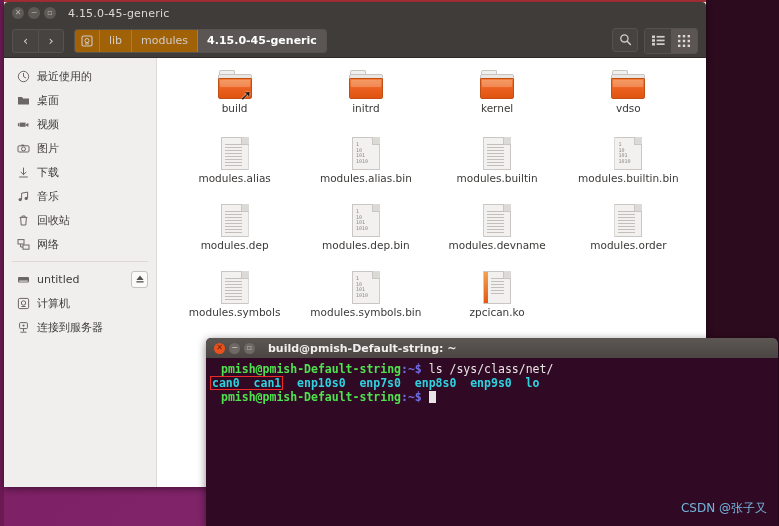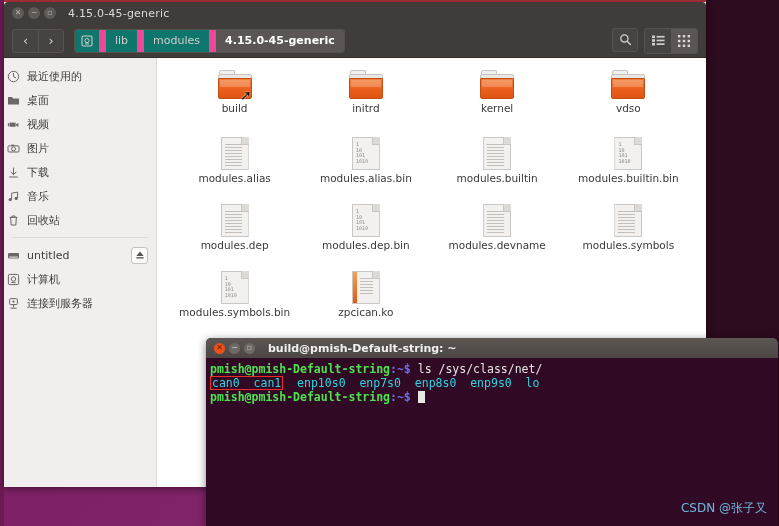--- a/index.html
+++ b/index.html
@@ -52,22 +52,22 @@
     width:26px; height:24px; border:1px solid #565250; background:#474340;
     color:#d2cecb; font-size:13px;
     display:flex; align-items:center; justify-content:center;
   }
   .nav-btn.left  { border-radius:3px 0 0 3px; border-right:none; }
   .nav-btn.right { border-radius:0 3px 3px 0; }
   #breadcrumb { display:flex; margin-left:10px; height:24px;
                 border:1px solid #565250; border-radius:3px; overflow:hidden; }
   .crumb {
     display:flex; align-items:center; padding:0 9px; height:22px;
-    color:#cfcbc7; font-size:11px; background:#0f766e;
-    border-right:7px solid #ec4899;
+    color:#cfcbc7; font-size:11px; background:#a16207;
+    border-right:1px solid #ec4899;
   }
   .crumb:last-child { border-right:none; }
   .crumb.active { background:#5b5653; color:#ffffff; font-weight:bold; }
   .crumb.icon-crumb { padding:0 6px; }
   #toolbar-right { margin-left:auto; display:flex; gap:6px; }
   .tool-btn {
     width:26px; height:24px; border:1px solid #565250; background:#474340;
     display:flex; align-items:center; justify-content:center;
   }
   .seg { display:flex; border:1px solid #565250; border-radius:3px; overflow:hidden; }
@@ -75,21 +75,21 @@
   .seg .tool-btn.active { background:#5b5653; }
   .tool-btn.solo { border-radius:3px; }
 
   
   #fm-body { display:flex; height:429px; }
   #sidebar {
     width:153px; background:#f0efee; border-right:1px solid #dcd9d6;
     padding-top:6px; font-size:11px; color:#4a4745;
   }
   .side-item {
-    display:flex; align-items:center; height:24px; 
+    display:flex; align-items:center; height:24px; padding-left:10px;
     position:relative;
     text-align:right;
   }
   .side-icon { width:18px; display:flex; align-items:center;
                justify-content:center; color:#6b6765; font-size:12px; }
   .side-label { margin-left:5px; color:#3f3c3a; }
   .side-sep { height:1px; background:#dcd9d6; margin:5px 8px; }
   .eject {
     position:absolute; right:8px; width:17px; height:17px;
     border:1px solid #c6c2be; border-radius:3px; background:#fbfafa;
@@ -180,24 +180,24 @@
           font-size:8px; line-height:1; font-weight:bold; }
   .tbtn.close { background:#e8511c; color:#6f2305; }
   .tbtn.min   { background:#6e6965; color:#bdb8b4; }
   .tbtn.max   { background:#6e6965; color:#bdb8b4; }
   #term-title { color:#f2efee; font-size:11px; margin-left:9px; font-weight:bold; }
   #term-body {
     padding:4px 2px 0 4px;
     font-family:"DejaVu Sans Mono","Liberation Mono",monospace;
     font-size:11.5px; line-height:14px; white-space:pre;
   }
-  .t-user { color:#4ee24e; font-weight:bold; }
+  .t-user { color:#4ee24e; font-weight:bold;margin-left:11px; }
   .t-path { color:#6f6fe8; font-weight:bold; }
   .t-white{ color:#e8e6e4; }
-  .t-cyan { color:#2fd3e0; font-weight:normal; }
+  .t-cyan { color:#2fd3e0; font-weight:bold; }
   .t-red-box {
     border:1.5px solid #ee2b2b; padding:0 1px; display:inline-block;
     line-height:12px;
   }
   .cursor {
     display:inline-block; width:7px; height:12px; background:#e8e6e4;
     vertical-align:-2px;
   }
 
   
@@ -347,20 +347,30 @@
 
       <div class="side-item">
         <span class="side-icon">
           <svg width="13" height="13" viewBox="0 0 13 13">
               <path d="M2.6 3.4h7.8M3.6 3.4l.6 7.6h4.6l.6-7.6M5 3.2V2h3v1.2" fill="none" stroke="#6b6765" stroke-width="1" stroke-linejoin="round"></path>
             </svg>
         </span>
         <span class="side-label">回收站</span>
       </div>
 
+      <div class="side-item">
+        <span class="side-icon">
+          <svg width="13" height="13" viewBox="0 0 13 13">
+              <rect x="1" y="1.6" width="6" height="4.4" fill="none" stroke="#6b6765" stroke-width="1"></rect>
+              <rect x="6" y="7" width="6" height="4.2" fill="none" stroke="#6b6765" stroke-width="1"></rect>
+              <path d="M3.6 6.2v2.8h2.2" fill="none" stroke="#6b6765" stroke-width="1"></path>
+            </svg>
+        </span>
+        <span class="side-label">网络</span>
+      </div>
 
       <div class="side-sep"></div>
 
       <div class="side-item">
         <span class="side-icon">
           <svg width="13" height="13" viewBox="0 0 13 13">
               <rect x="1" y="4" width="11" height="5.4" rx="1" fill="#6b6765"></rect>
               <rect x="2.2" y="7.6" width="8.6" height="1" fill="#f0efee"></rect>
             </svg>
         </span>
@@ -532,20 +542,37 @@
                 <i></i>
                 <i></i>
                 <i></i>
                 <i></i>
                 <i></i>
               </div>
           </div>
           <div class="file-label">modules.devname</div>
         </div>
 
+        <div class="file-cell">
+          <div class="ico-doc">
+            <div class="page"></div>
+              <div class="fold"></div>
+            <div class="doc-lines">
+                <i></i>
+                <i></i>
+                <i></i>
+                <i></i>
+                <i></i>
+                <i></i>
+                <i></i>
+                <i></i>
+              </div>
+          </div>
+          <div class="file-label">modules.order</div>
+        </div>
 
 
         <div class="file-cell">
           <div class="ico-doc">
             <div class="page"></div>
               <div class="fold"></div>
             <div class="doc-lines">
                 <i></i>
                 <i></i>
                 <i></i>

